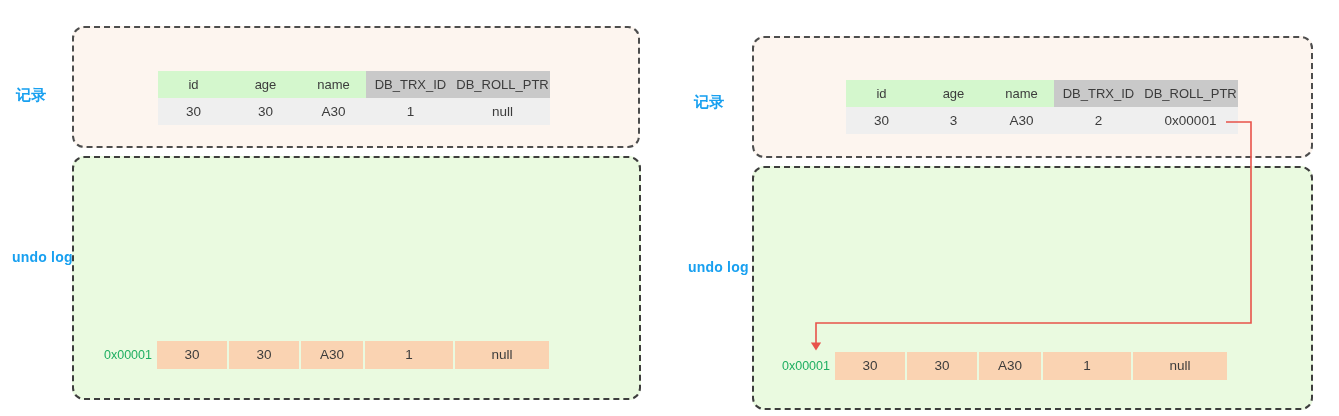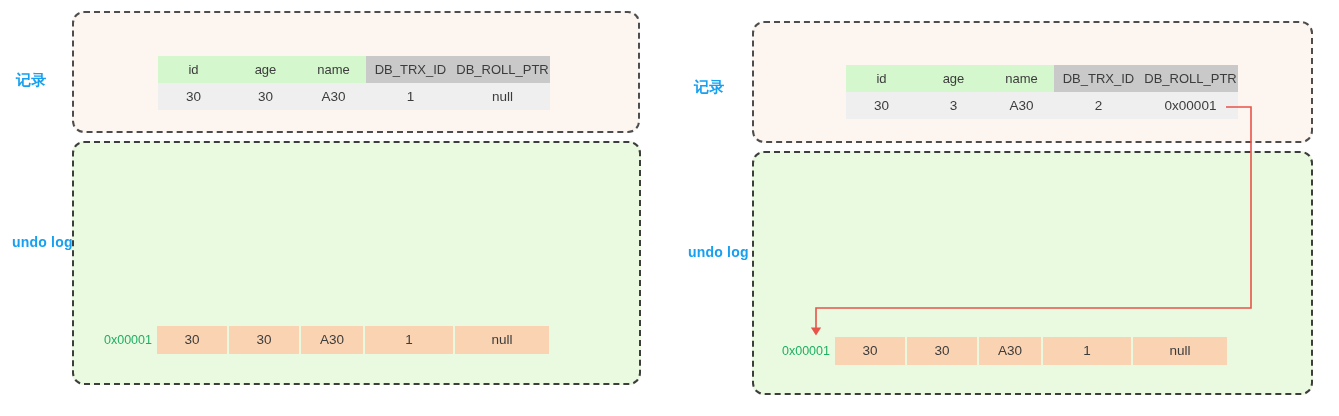--- a/index.html
+++ b/index.html
@@ -10,21 +10,21 @@
   body {
     width: 1339px;
     height: 416px;
     position: relative;
     font-family: "Liberation Sans", "DejaVu Sans", sans-serif;
     overflow: hidden;
   }
 
   .panel {
     position: absolute;
-    top: 0;
+    top: 15px;
     height: 318px;
   }
   #panel-left  { left: 0px;   width: 670px; }
   #panel-right { left: 670px; width: 669px; }
 
   
   .dashed-box {
     position: absolute;
     border: 2px dashed #4d4d4d;
     border-radius: 12px;

